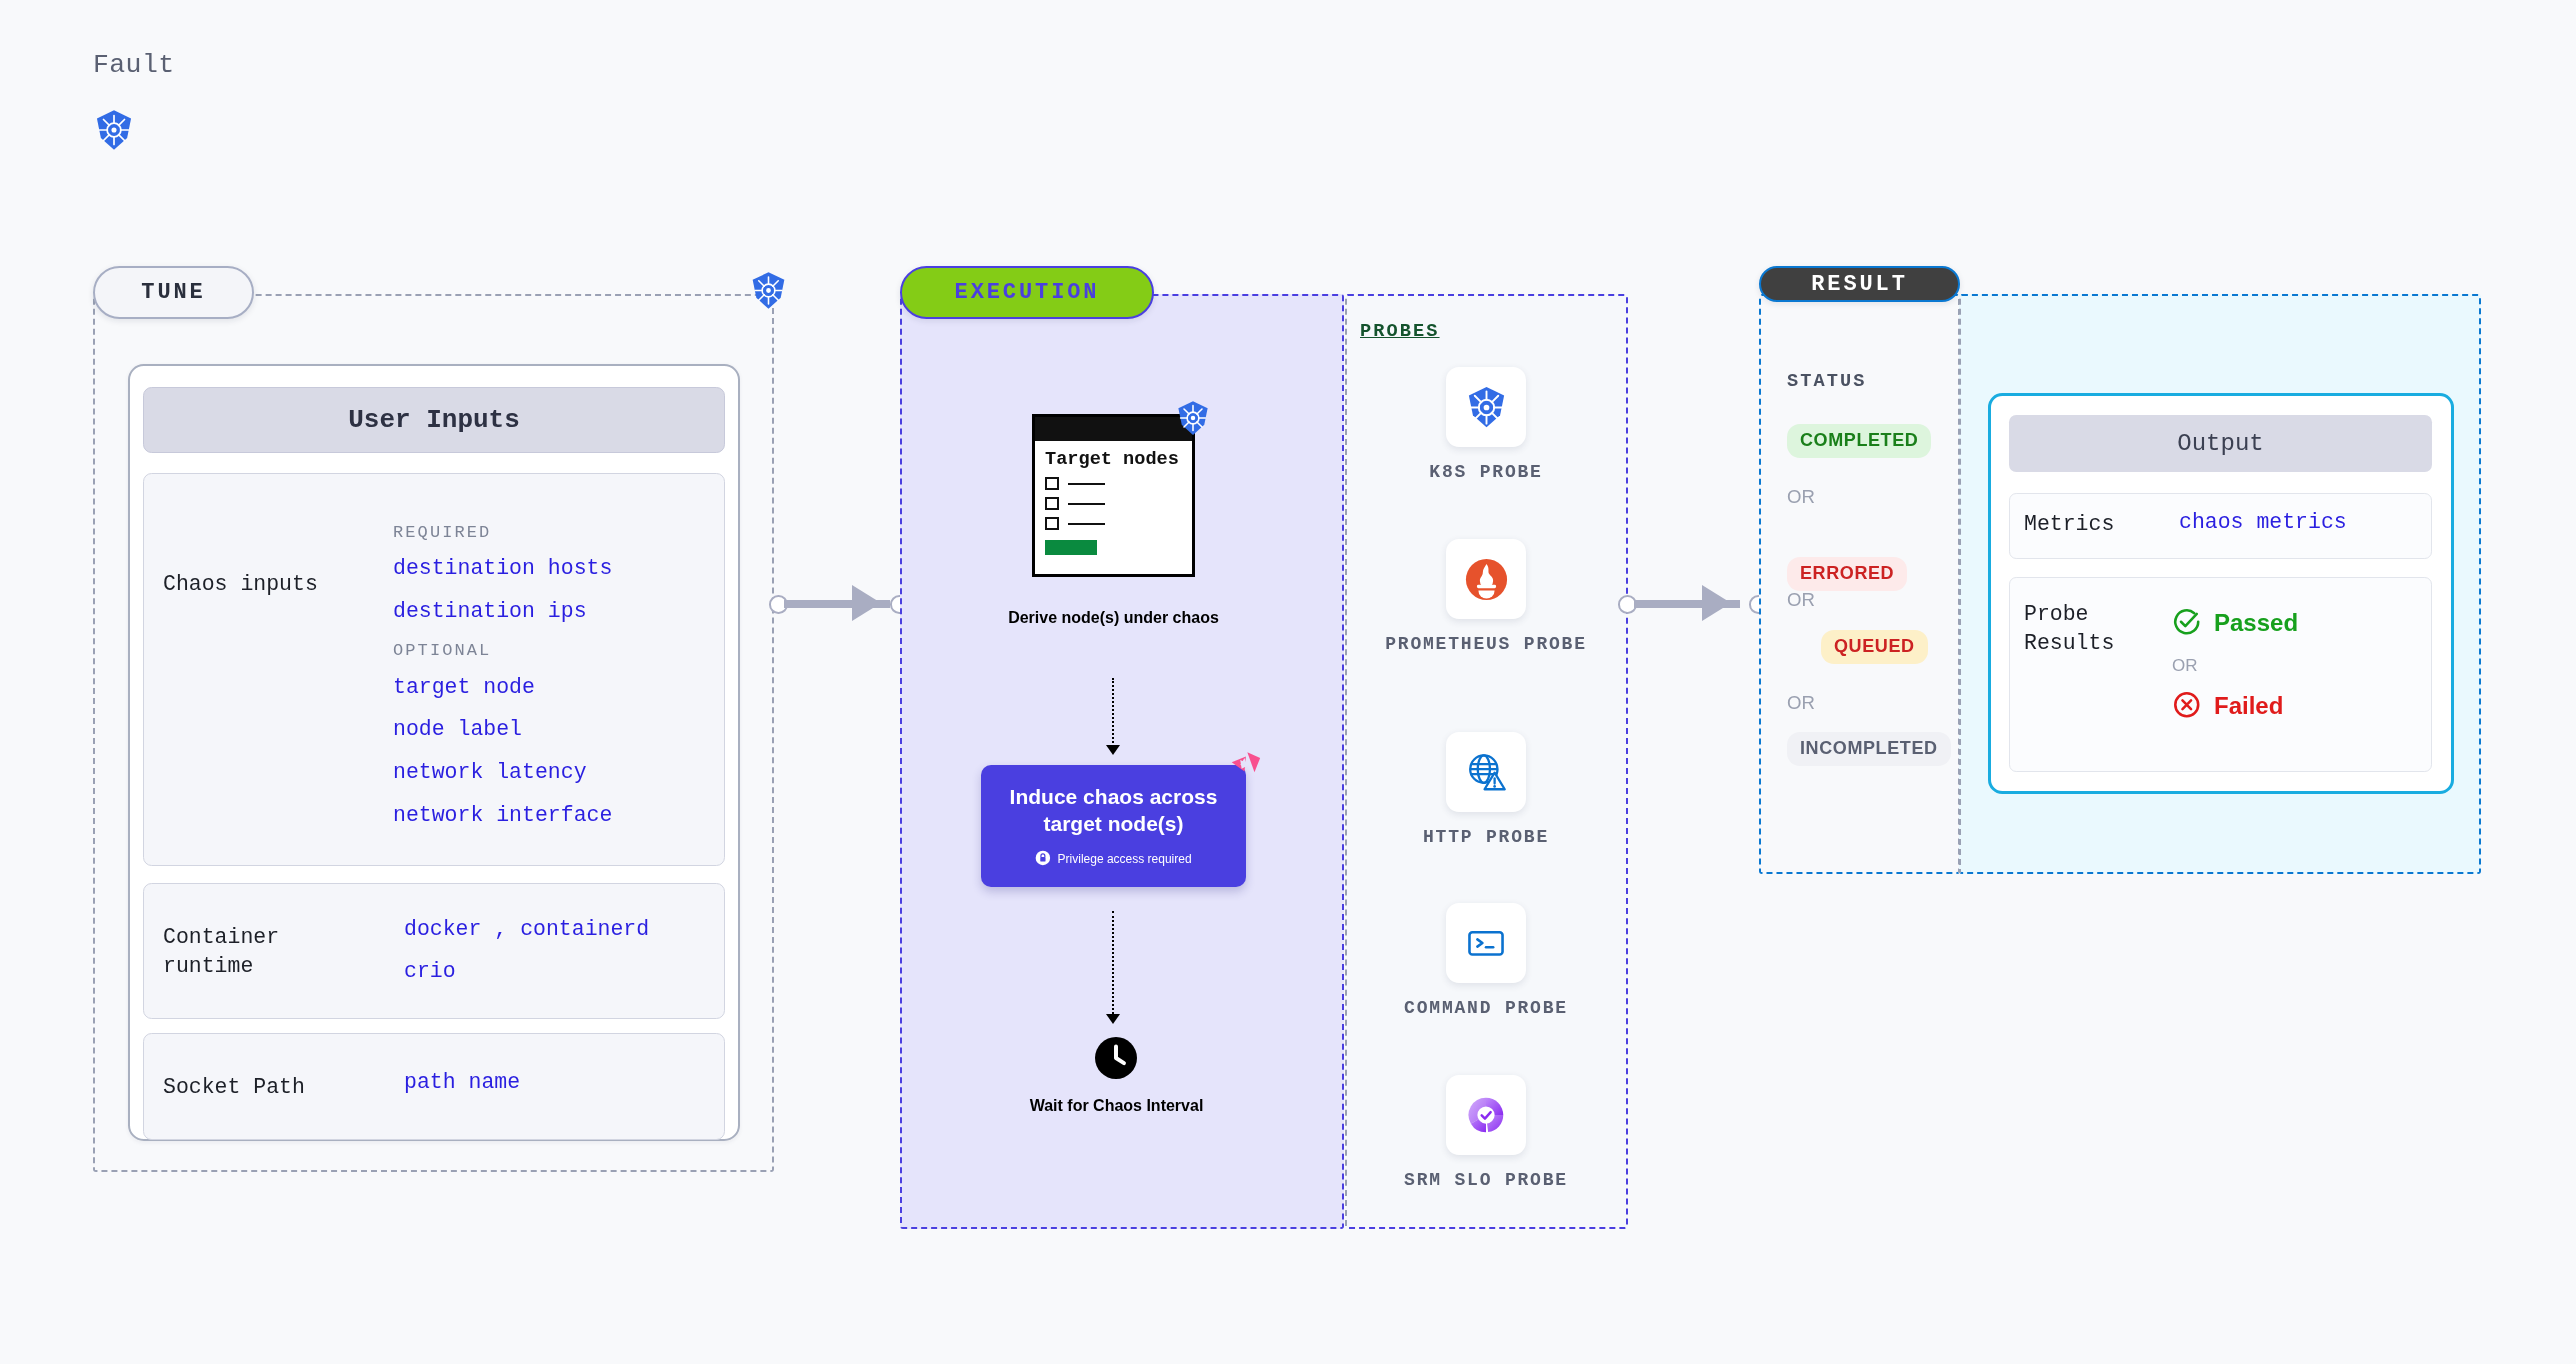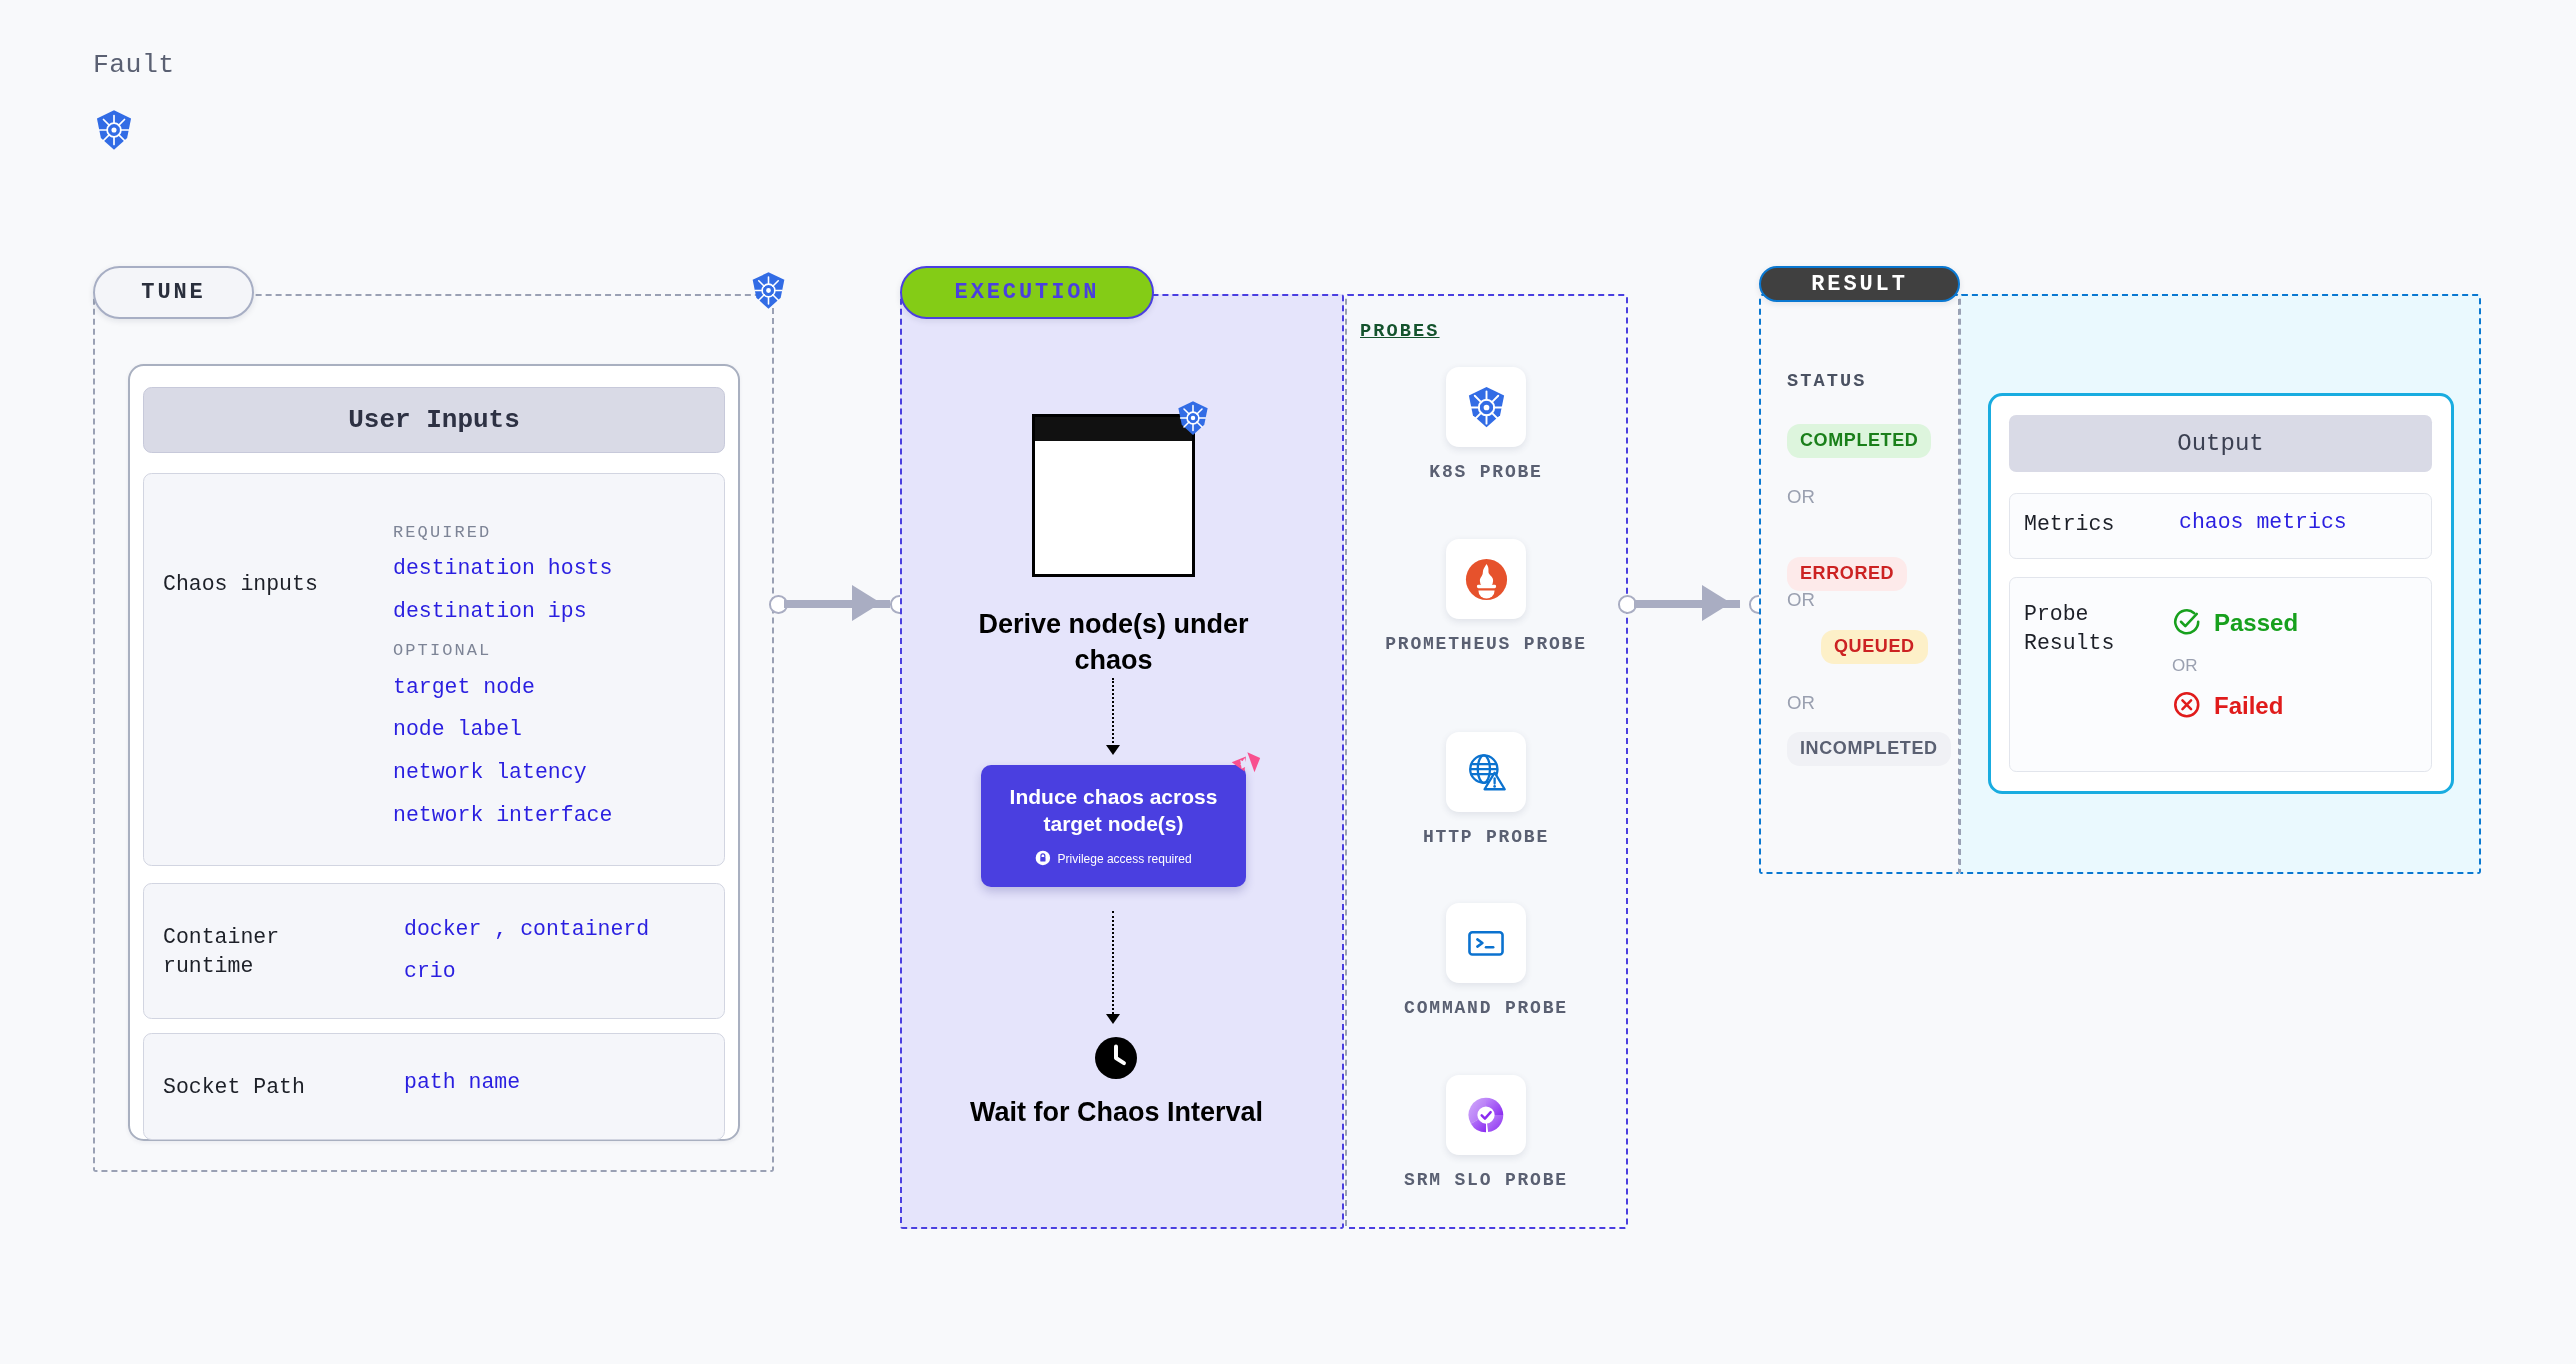--- a/index.html
+++ b/index.html
@@ -91,21 +91,21 @@
   #probes-dash {
     left: 1345px; top: 294px; width: 283px; height: 935px;
     border: 2.1px dashed #4a3fe0; border-left: 2.1px dashed #9aa1b4; background: #f6f8fb;
   }
   #probes-label {
     position: absolute; left: 1360px; top: 321px;
     font-family: "Liberation Mono", monospace; font-size: 18.6px;
     letter-spacing: 2.1px; color: #14532d; font-weight: 700; text-decoration: underline;
   }
   .flow-caption {
-    position: absolute; text-align: center; font-size: 27px; font-weight: 700;
+    position: absolute; text-align: center; font-size: 16px; font-weight: 700;
     color: #000; line-height: 1.32; width: 301px;
   }
 
   
   #tn-card {
     position: absolute; left: 1032px; top: 414px; width: 163px; height: 163px;
     background: #fff; border: 3.6px solid #000;
   }
   #tn-titlebar { height: 24px; background: #111; }
   #tn-body { padding: 8.6px 0 0 10px; }
@@ -285,20 +285,36 @@
 <div class="conn-dot" style="left:769px; top:595px;"></div>
 <div class="conn-line" style="left:784px; top:600px; width:106px;"></div>
 <div class="conn-head" style="left:852px; top:585px;"></div>
 <div class="conn-dot" style="left:890px; top:595px;"></div>
 
 <div class="dashed-box" id="exec-dash"></div>
 <div class="pill" id="exec-pill">EXECUTION</div>
 
 <div id="tn-card">
   <div id="tn-titlebar"></div>
+  <div id="tn-body">
+    <div id="tn-heading">Target nodes</div>
+    <div class="tn-line">
+      <span class="tn-box"></span>
+        <span class="tn-dash"></span>
+    </div>
+    <div class="tn-line">
+      <span class="tn-box"></span>
+        <span class="tn-dash"></span>
+    </div>
+    <div class="tn-line">
+      <span class="tn-box"></span>
+        <span class="tn-dash"></span>
+    </div>
+    <div id="tn-green"></div>
+  </div>
   <div id="tn-k8s">
     <svg width="36" height="36" viewBox="0 0 64 64">
       <path d="M32 2 58 14.5 52 44 32 62 12 44 6 14.5Z" fill="#326ce5"></path>
       <g fill="none" stroke="#fff" stroke-width="2.8" stroke-linecap="round">
         <circle cx="32" cy="32" r="10.5"></circle>
         <circle cx="32" cy="32" r="2.6" fill="#fff"></circle>
         <path d="M32 10v11M32 43v11M10 32h12M42 32h12M16 16l9 9M39 39l9 9M48 16l-9 9M25 39l-9 9"></path>
       </g>
     </svg>
   </div>

